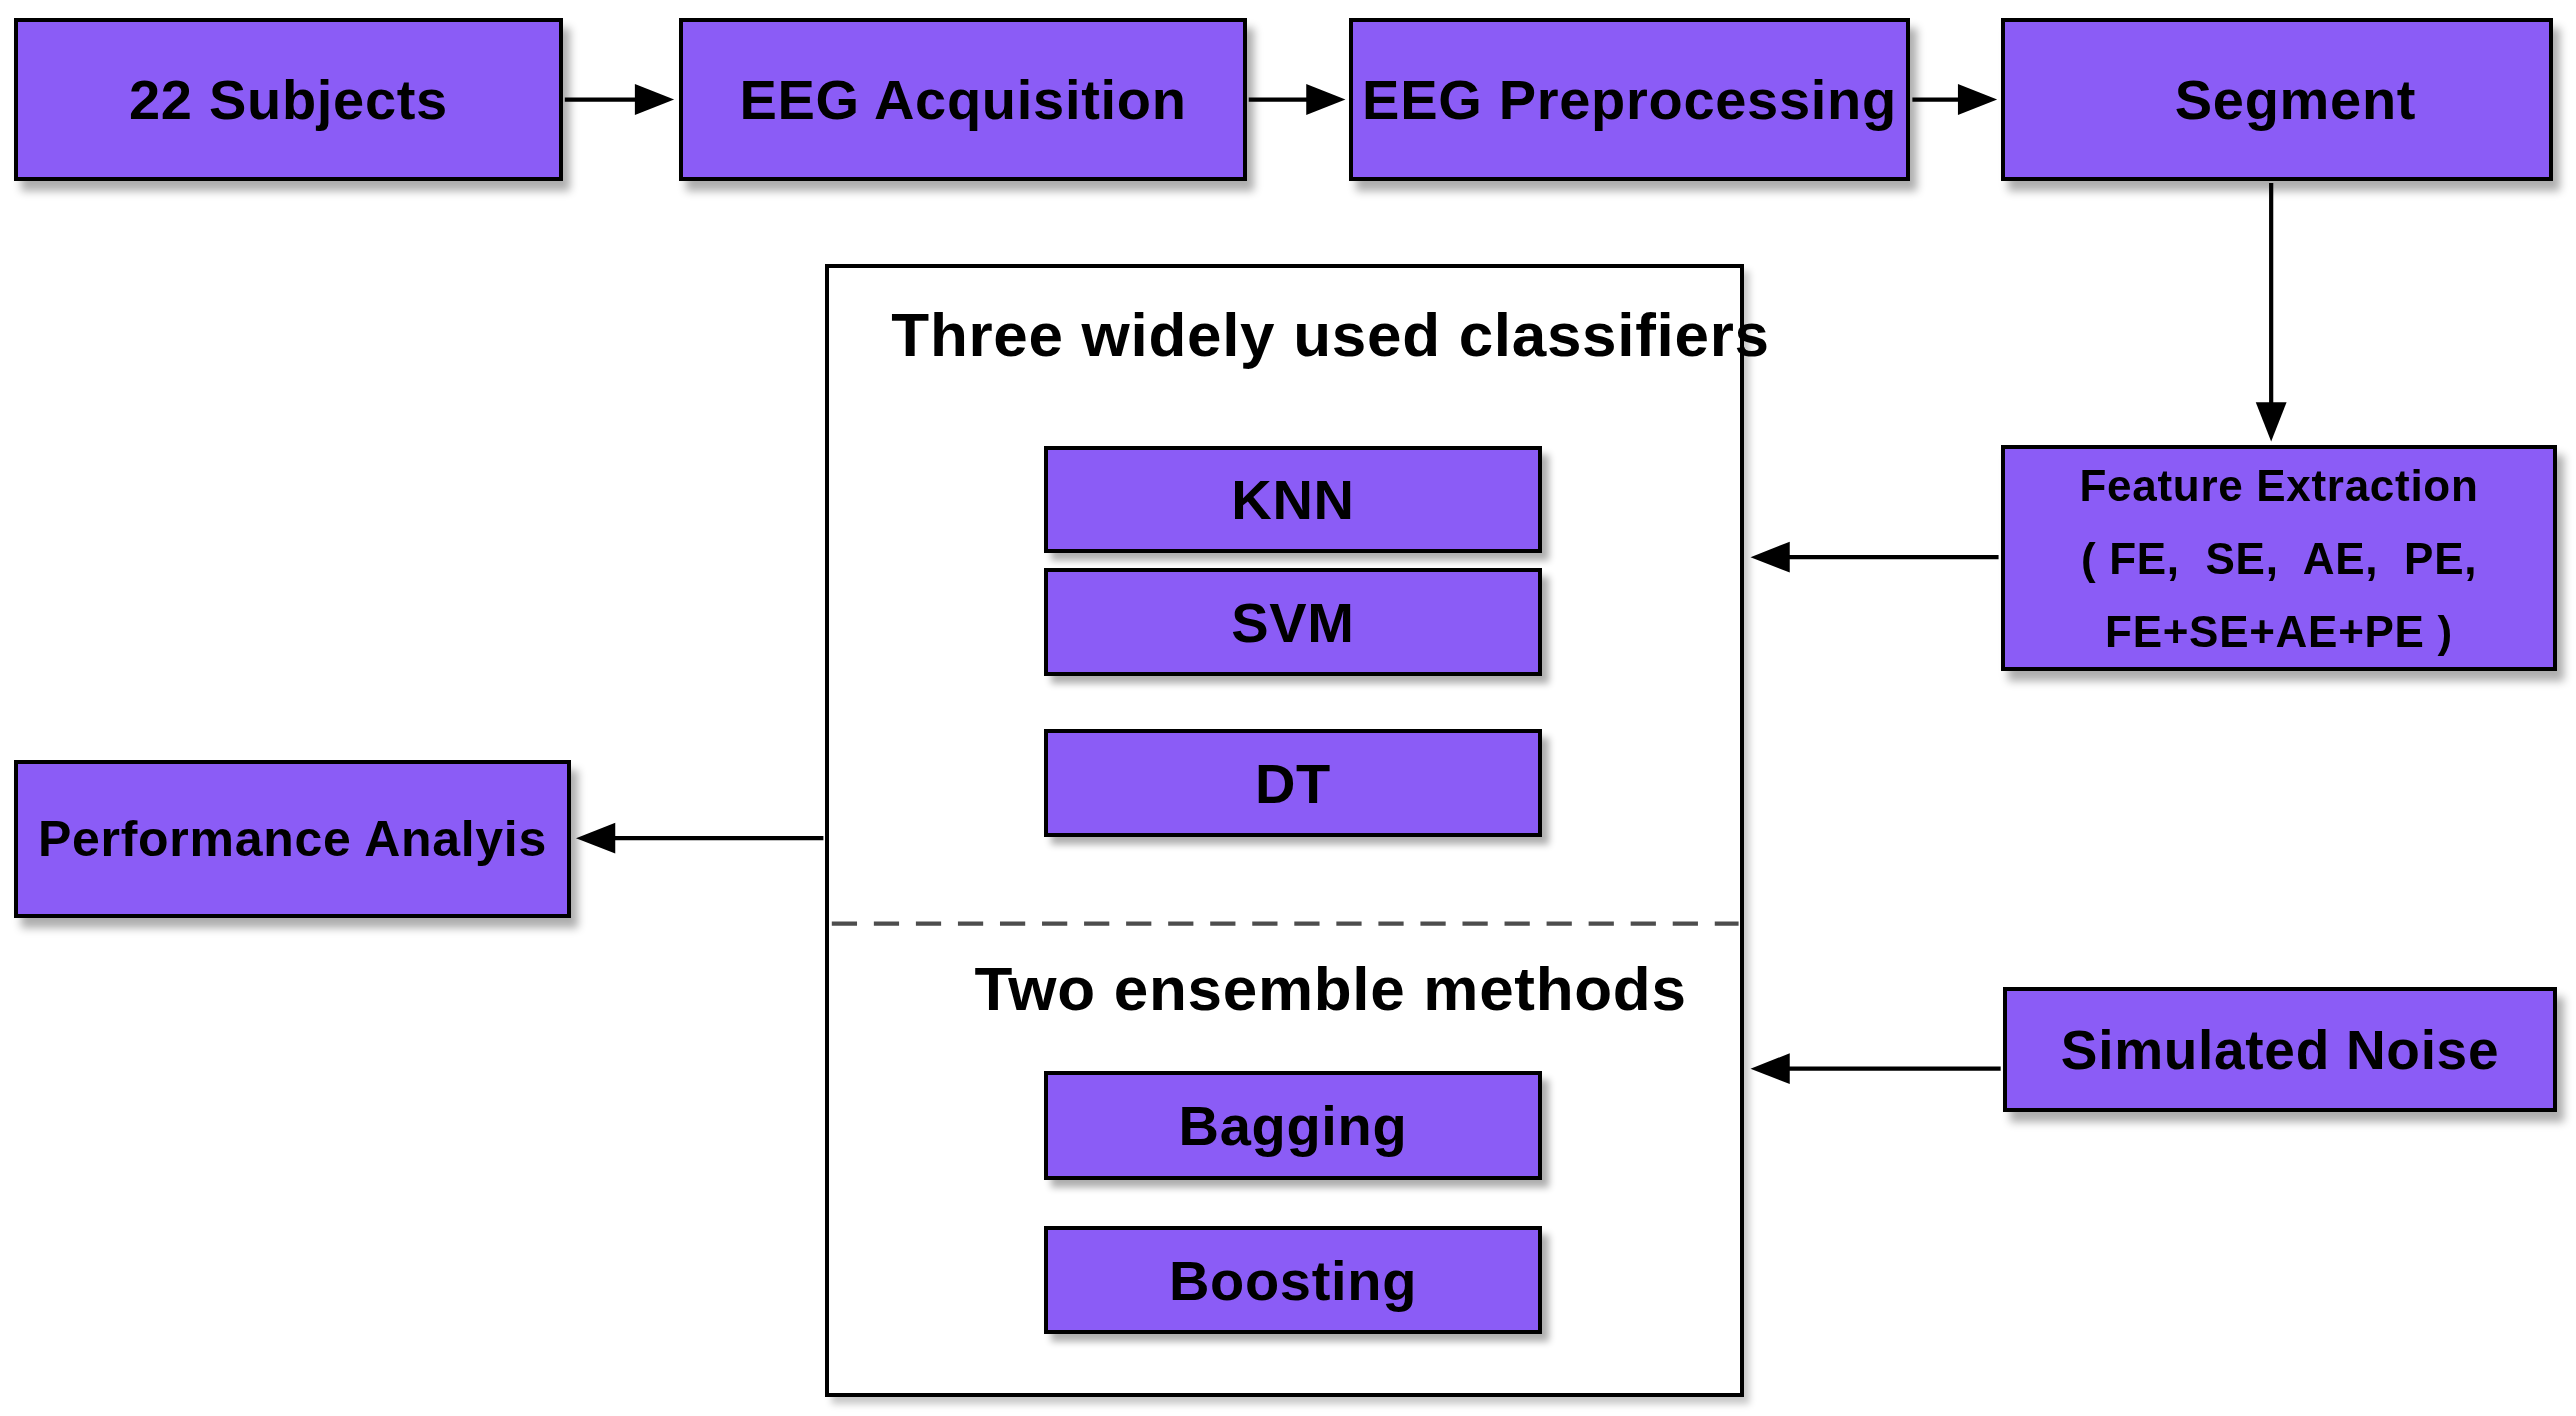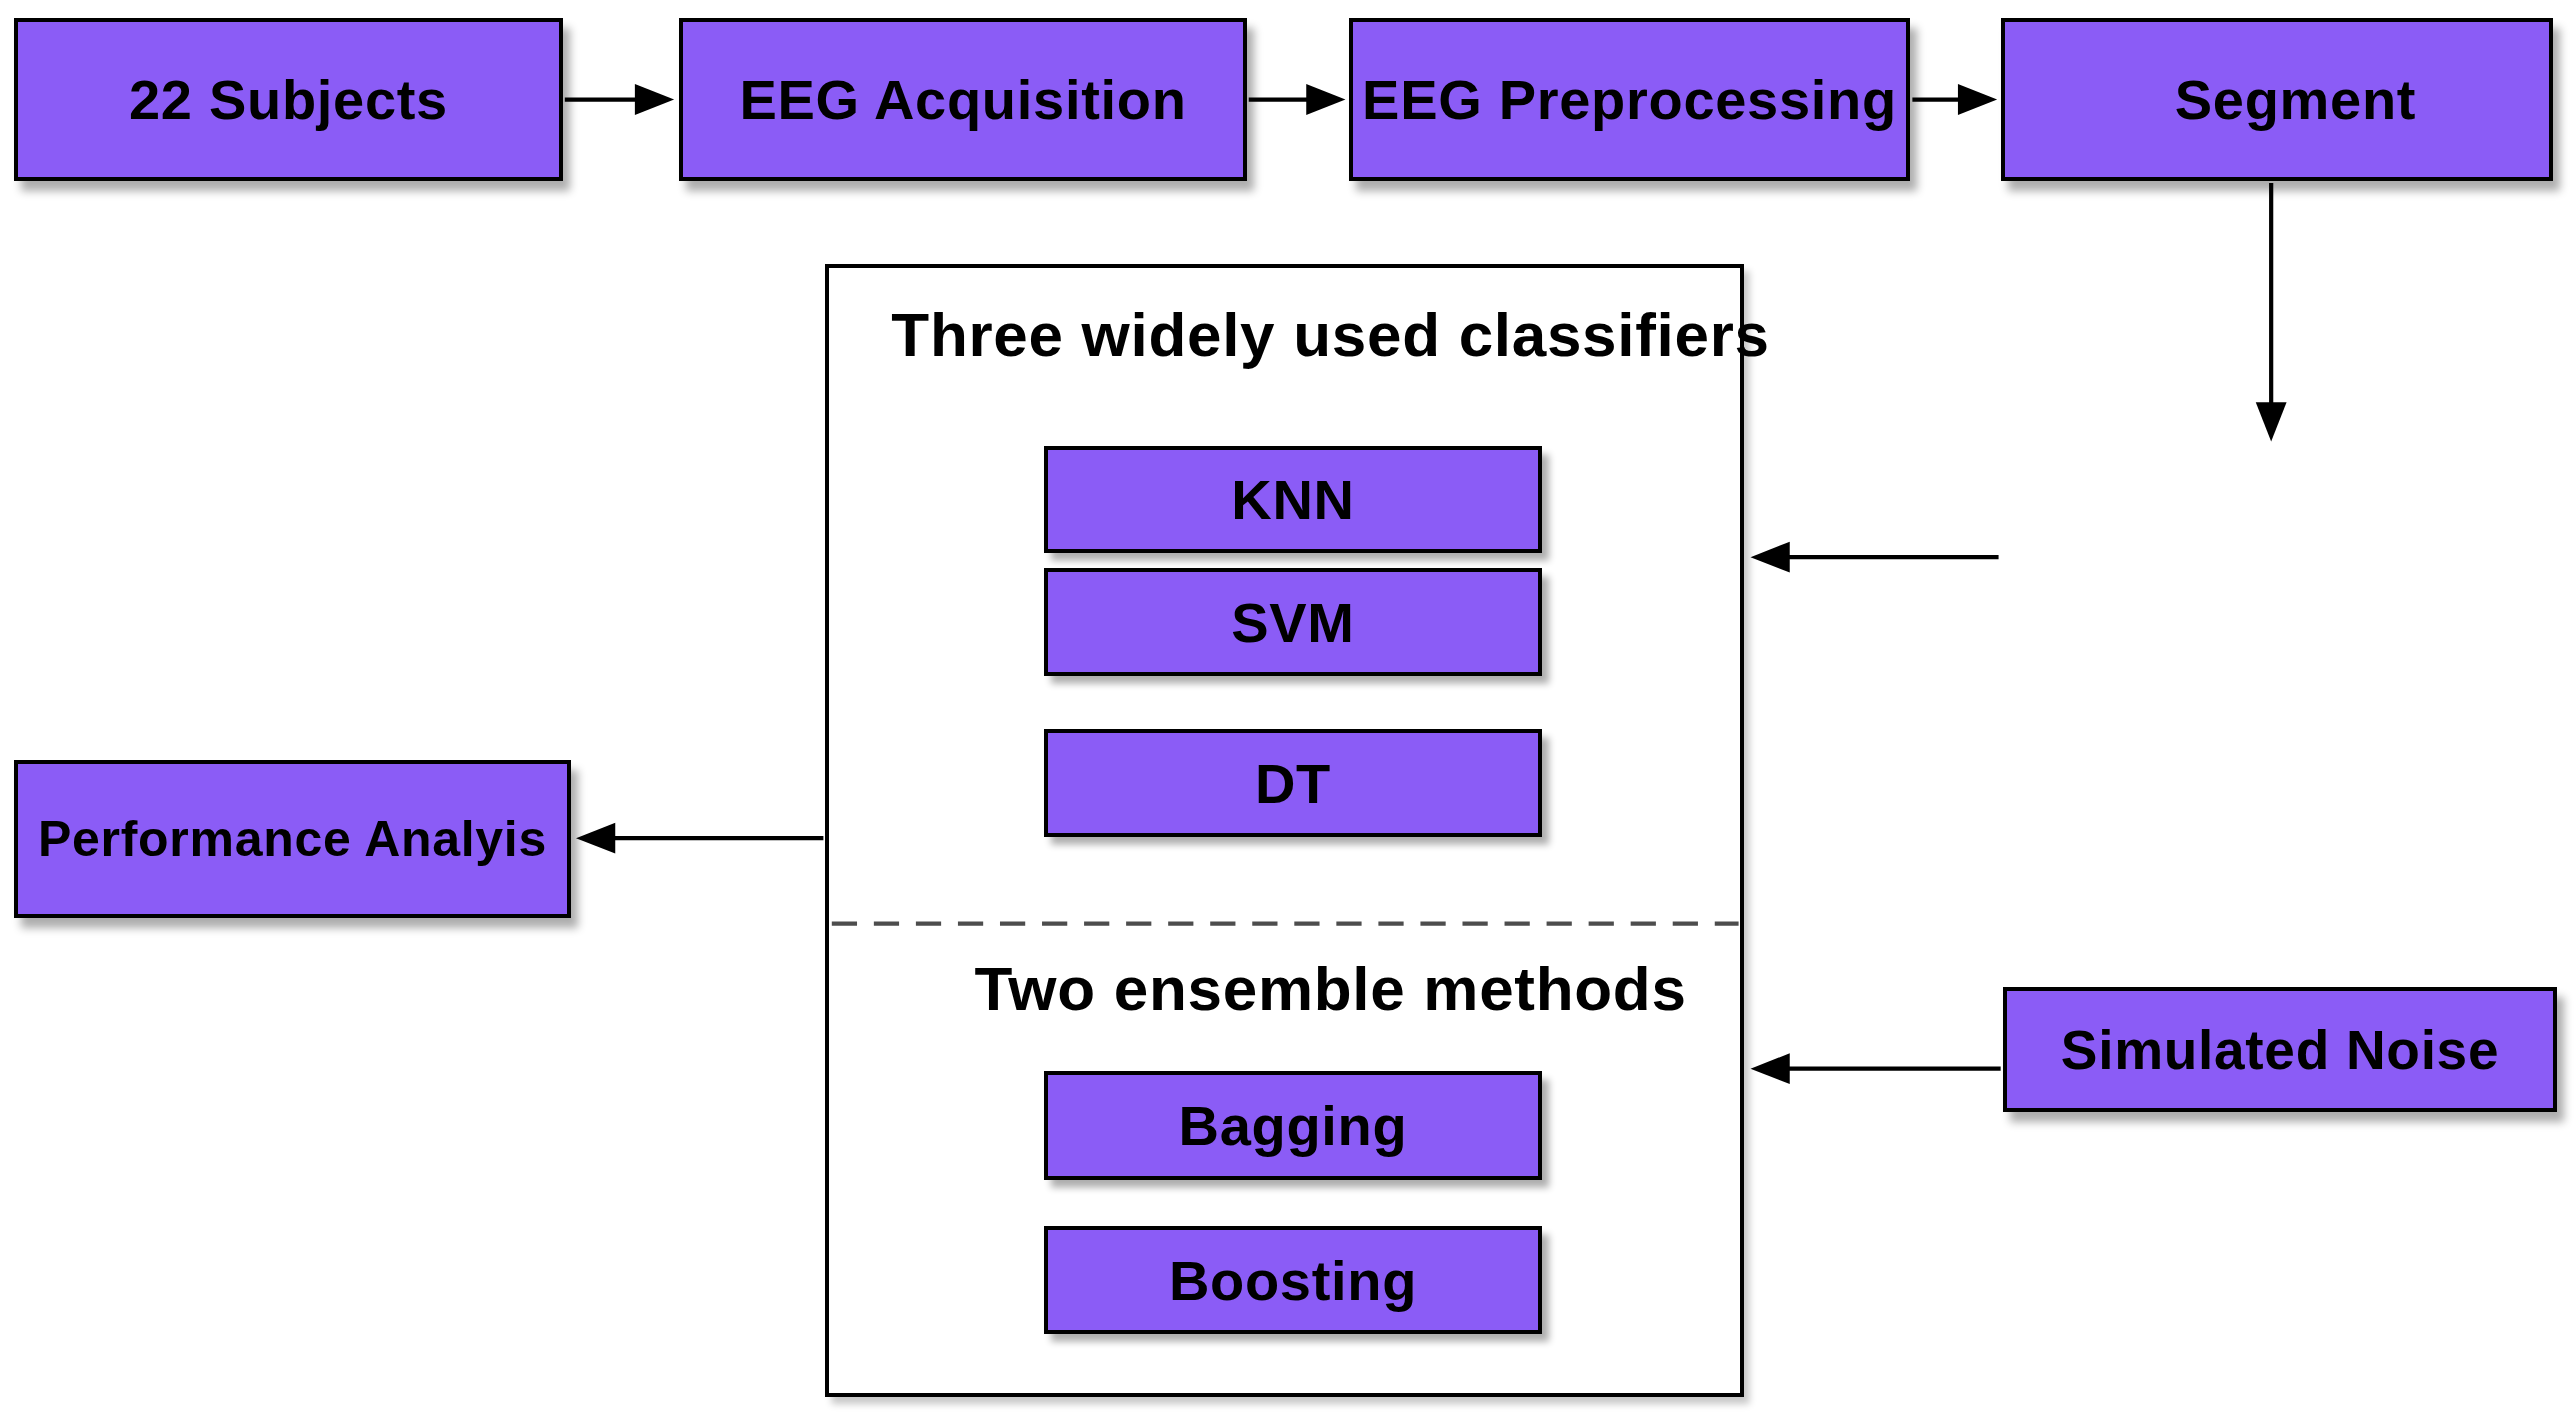--- a/index.html
+++ b/index.html
@@ -79,20 +79,25 @@
   </div>
 
   <div class="node node-top" style="left:1349px;width:561px;">
     <span>EEG Preprocessing</span>
   </div>
 
   <div class="node node-top" style="left:2001px;width:552px;padding-left:37px;">
     <span>Segment</span>
   </div>
 
+  <div class="node fe-box">
+    <span class="fe-line">Feature Extraction</span>
+    <span class="fe-line">( FE,  SE,  AE,  PE,</span>
+    <span class="fe-line">FE+SE+AE+PE )</span>
+  </div>
 
   <div class="group-box"></div>
 
   <div class="group-title" style="top:289px;">Three widely used classifiers</div>
 
   <div class="node node-inner" style="top:406px;height:107px;margin-top:40px;">
     <span>KNN</span>
   </div>
 
   <div class="node node-inner" style="top:568px;">

